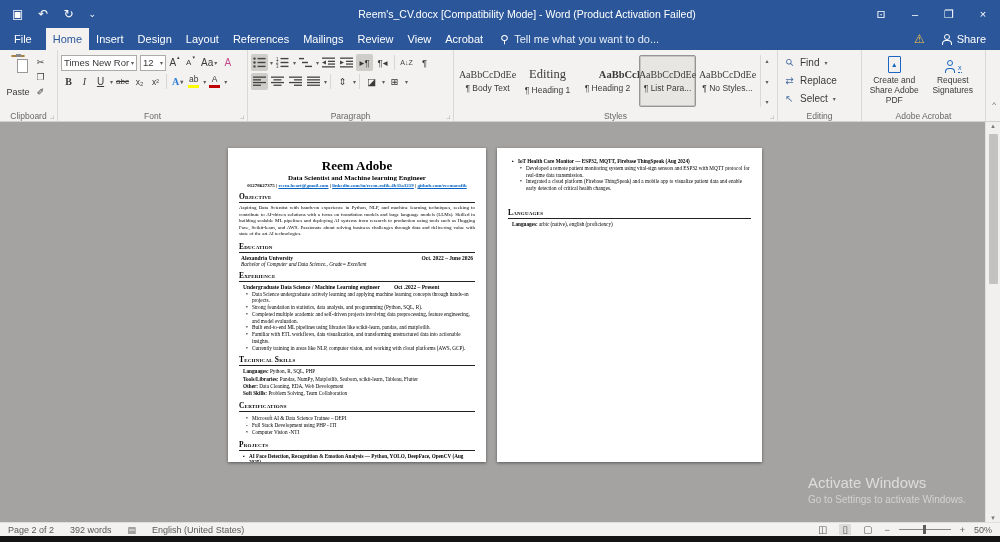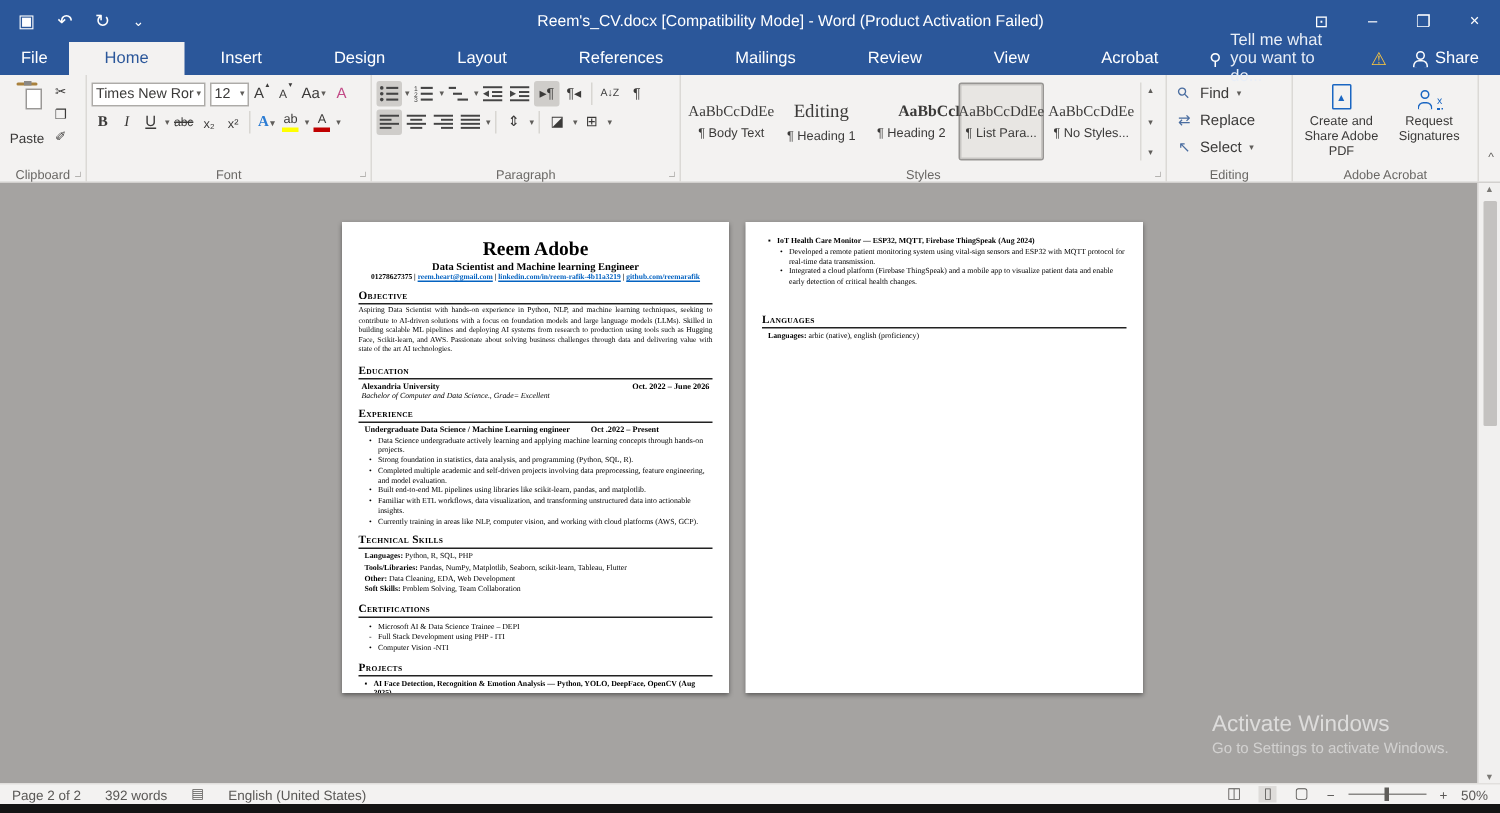--- a/index.html
+++ b/index.html
@@ -10,21 +10,21 @@
   .titlebar { height:28px; background:#2b579a; color:#fff; display:flex; align-items:center; }
   .qat { display:flex; align-items:center; gap:15px; padding-left:12px; width:190px; }
   .qic { font-size:12px; line-height:1; cursor:default; }
   .qic.sm { font-size:9px; }
   .wtitle { flex:1; text-align:center; font-size:10.5px; white-space:nowrap; overflow:hidden; }
   .win-controls { display:flex; }
   .win-btn { width:34px; height:28px; display:flex; align-items:center; justify-content:center; font-size:11px; }
 
   
   .tabrow { height:22px; background:#2b579a; display:flex; align-items:stretch; color:#fff; font-size:11px; }
-  .tab { padding:4px 24px 5px; display:flex; align-items:center; white-space:nowrap; }
+  .tab { padding:4px 7px 5px; display:flex; align-items:center; white-space:nowrap; }
   .tab.file { padding:4px 14px 5px; }
   .tab.active { background:#f3f2f1; color:#2b579a; }
   .tellme { display:flex; align-items:center; gap:6px; padding:0 10px; color:#e8eef7; }
   .tellme .bulb { font-size:11px; color:#fff; }
   .tabrow .spacer { flex:1; }
   .warn { color:#ffc83d; font-size:12px; padding:0 10px; display:flex; align-items:center; }
   .share { display:flex; align-items:center; gap:5px; padding:0 14px 0 6px; }
 
   .person-icon { position:relative; width:11px; height:11px; display:inline-block; }
   .person-icon::before { content:""; position:absolute; top:0; left:3px; width:4px; height:4px; border:1px solid currentColor; border-radius:50%; }

